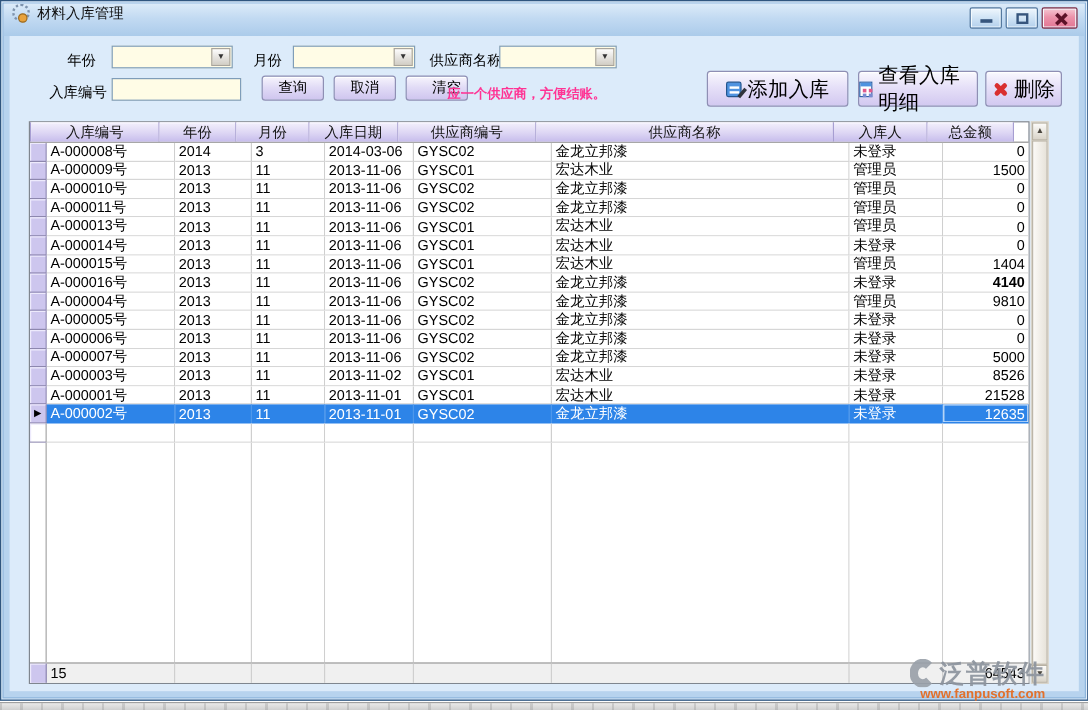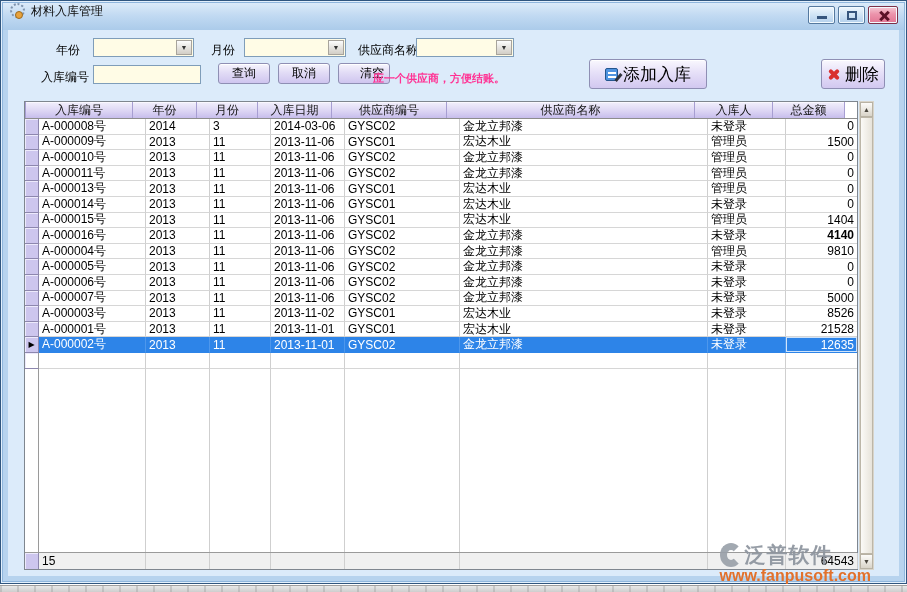--- a/index.html
+++ b/index.html
@@ -119,21 +119,21 @@
   .varrow.up { top:0; } .varrow.down { bottom:0; }
   .vthumb { position:absolute; left:0; right:0; top:15px; bottom:15px;
     background:linear-gradient(90deg,#fbfaf7,#e7e3da); border:1px solid #bcb6a8; }
 
   
   .wm { position:absolute; right:28px; bottom:-9px; z-index:9; pointer-events:none; text-align:right; }
   .wm-row { display:flex; align-items:center; gap:3px; }
   .wm-logo { width:22px; height:24px; border:7px solid #99a0a9; border-right-color:transparent;
     border-radius:50%; opacity:.9; }
   .wm-name { font-size:21px; font-weight:bold; color:#8d949e; letter-spacing:1px; opacity:.92; }
-  .wm-url { font-size:16px; font-weight:bold; color:#e2712c; margin-top:-2px; }
+  .wm-url { font-size:11px; font-weight:bold; color:#e2712c; margin-top:-2px; }
 
   
   .taskbar { position:absolute; left:0; bottom:0; width:907px; height:7px;
     border-top:1px solid #9f9f9f; background:
     repeating-linear-gradient(90deg, rgba(150,150,150,.35) 0 2px, transparent 2px 17px),
     linear-gradient(#e9e9e9,#cecece); }
 </style>
 </head>
 <body>
 
@@ -177,20 +177,24 @@
 
       <div class="sbtn" id="btn-query">查询</div>
       <div class="sbtn" id="btn-cancel">取消</div>
       <div class="sbtn" id="btn-clear">清空</div>
 
       <div class="hint" id="hint2">应一个供应商，方便结账。</div>
 
       <div class="bigbtn" id="btn-add">
         <span class="ic-add"></span>
         <span>添加入库</span>
+      </div>
+      <div class="bigbtn" id="btn-detail">
+        <span class="ic-detail"></span>
+        <span>查看入库明细</span>
       </div>
       <div class="bigbtn" id="btn-delete">
         <span class="ic-del"></span>
         <span>删除</span>
       </div>
 
       <div class="grid">
         <div class="thead" id="thead">
             <div class="hcell" style="width: 0px;"></div>
             <div class="hcell" style="width: 107px;">入库编号</div>

